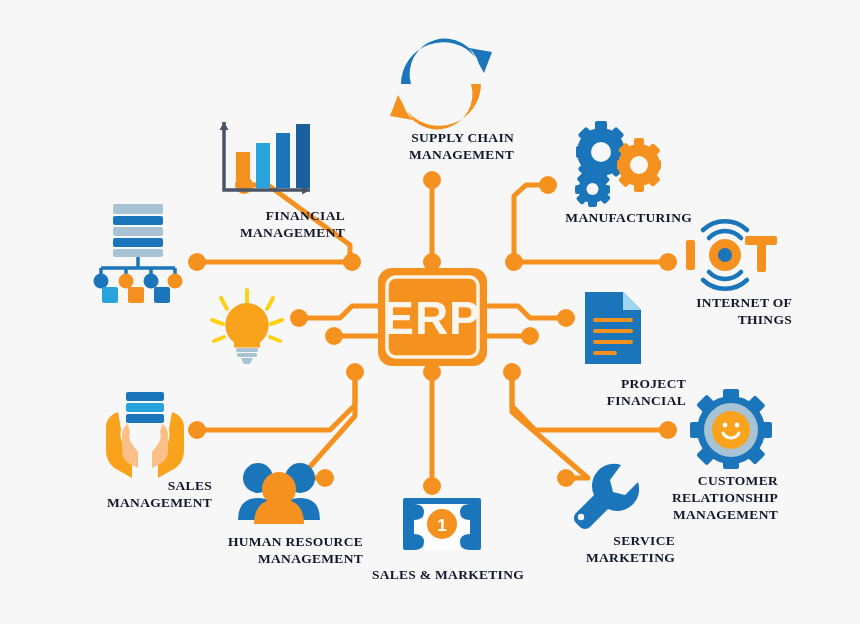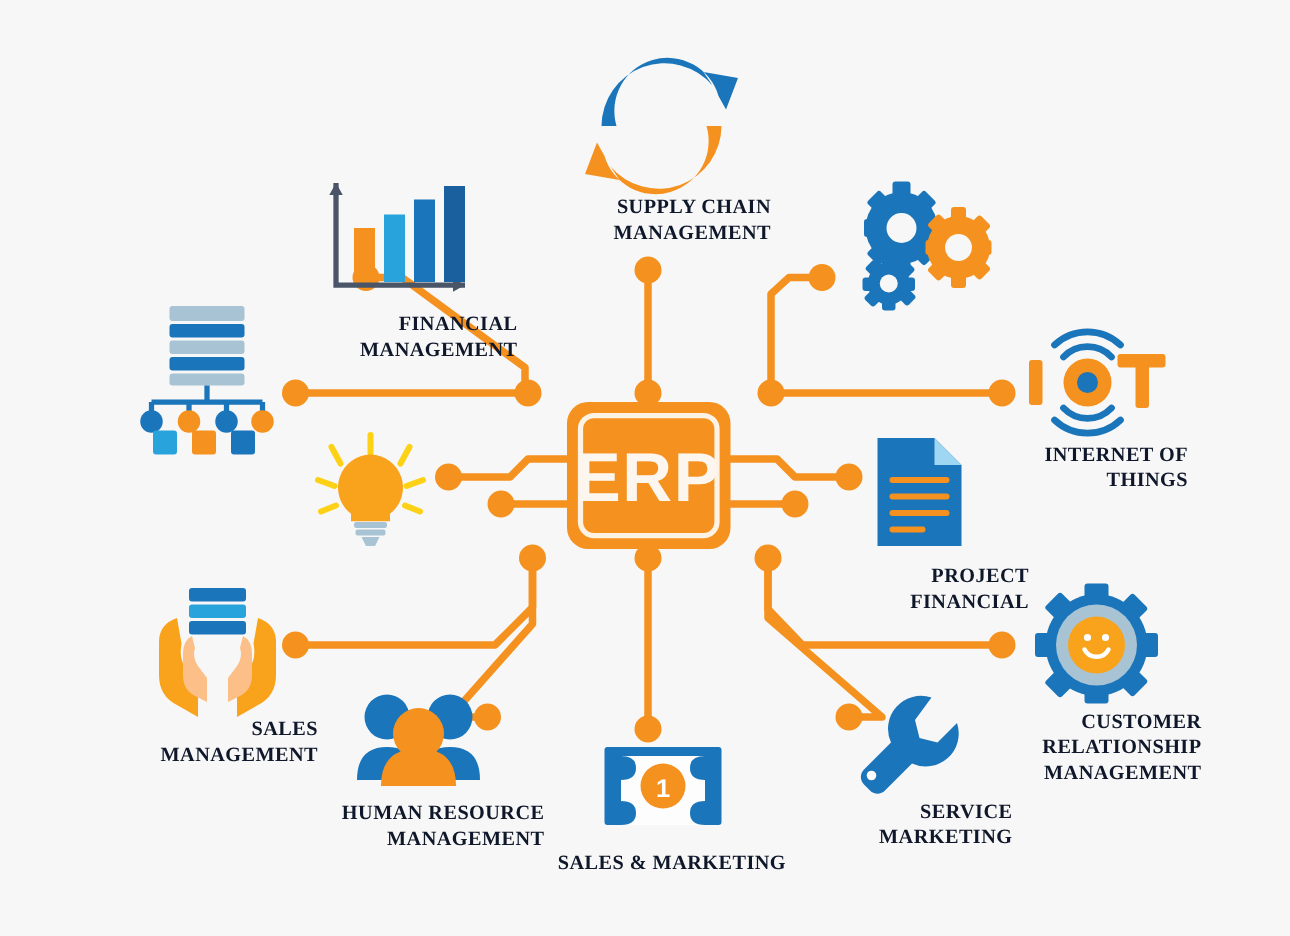--- a/index.html
+++ b/index.html
@@ -268,21 +268,22 @@
 MANAGEMENT</div>
   <div class="label" style="left:195px;top:207px;width:150px;">FINANCIAL
 MANAGEMENT</div>
   <div class="label" style="left:70px;top:477px;width:142px;">SALES
 MANAGEMENT</div>
   <div class="label" style="left:197px;top:533px;width:166px;">HUMAN RESOURCE
 MANAGEMENT</div>
   <div class="label" style="left:358px;top:566px;width:166px;">SALES &amp; MARKETING</div>
   <div class="label" style="left:533px;top:532px;width:142px;">SERVICE
 MARKETING</div>
-  <div class="label" style="left:651px;top:472px;width:150px;">CUSTOMER
+  <div class="label" style="left:628px;top:472px;width:150px;">CUSTOMER
 RELATIONSHIP
 MANAGEMENT</div>
   <div class="label" style="left:544px;top:375px;width:142px;">PROJECT
 FINANCIAL</div>
   <div class="label" style="left:654px;top:294px;width:138px;">INTERNET OF
 THINGS</div>
+  <div class="label" style="left:542px;top:209px;width:150px;">MANUFACTURING</div>
 
 </div>
 
 </body></html>

